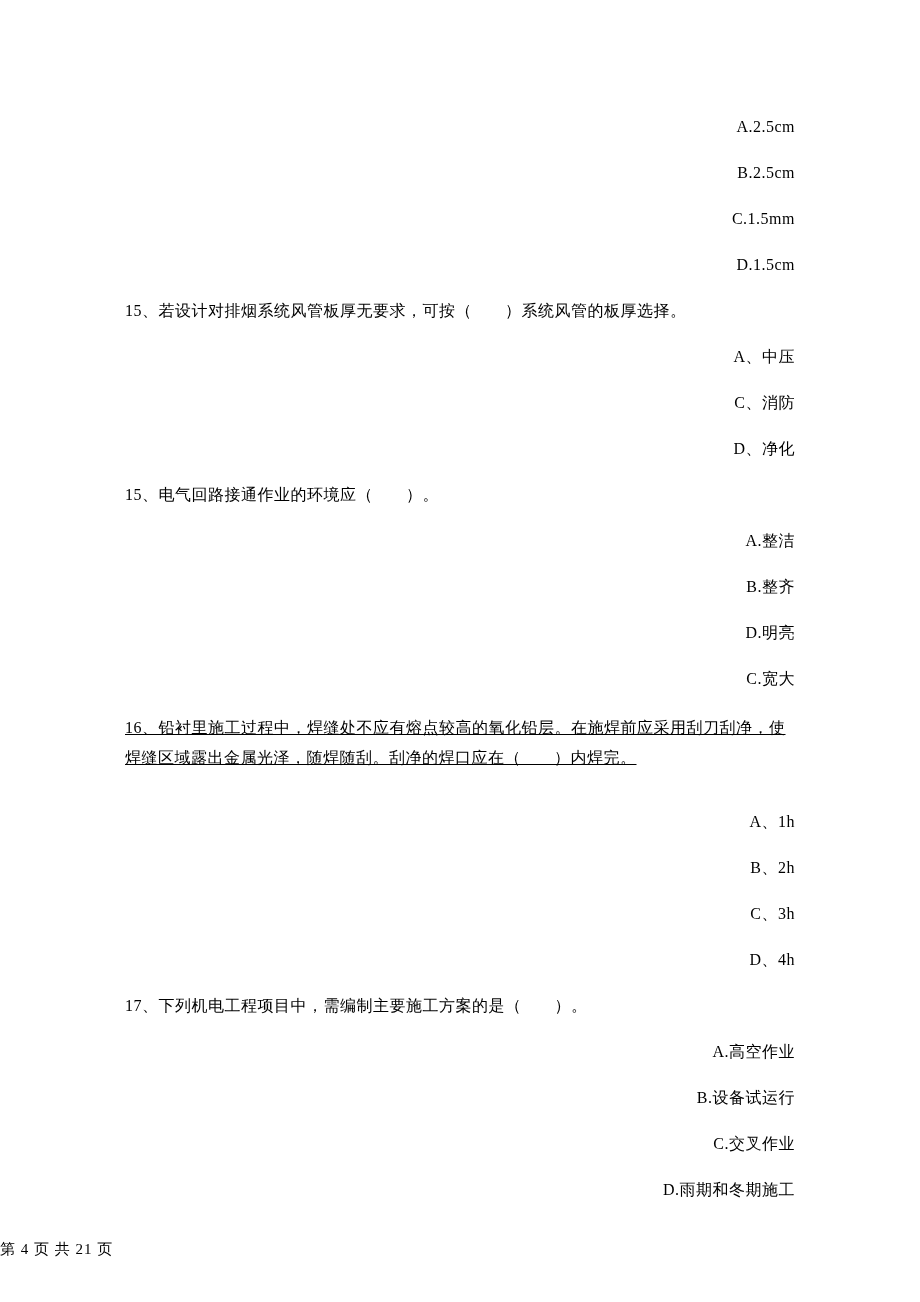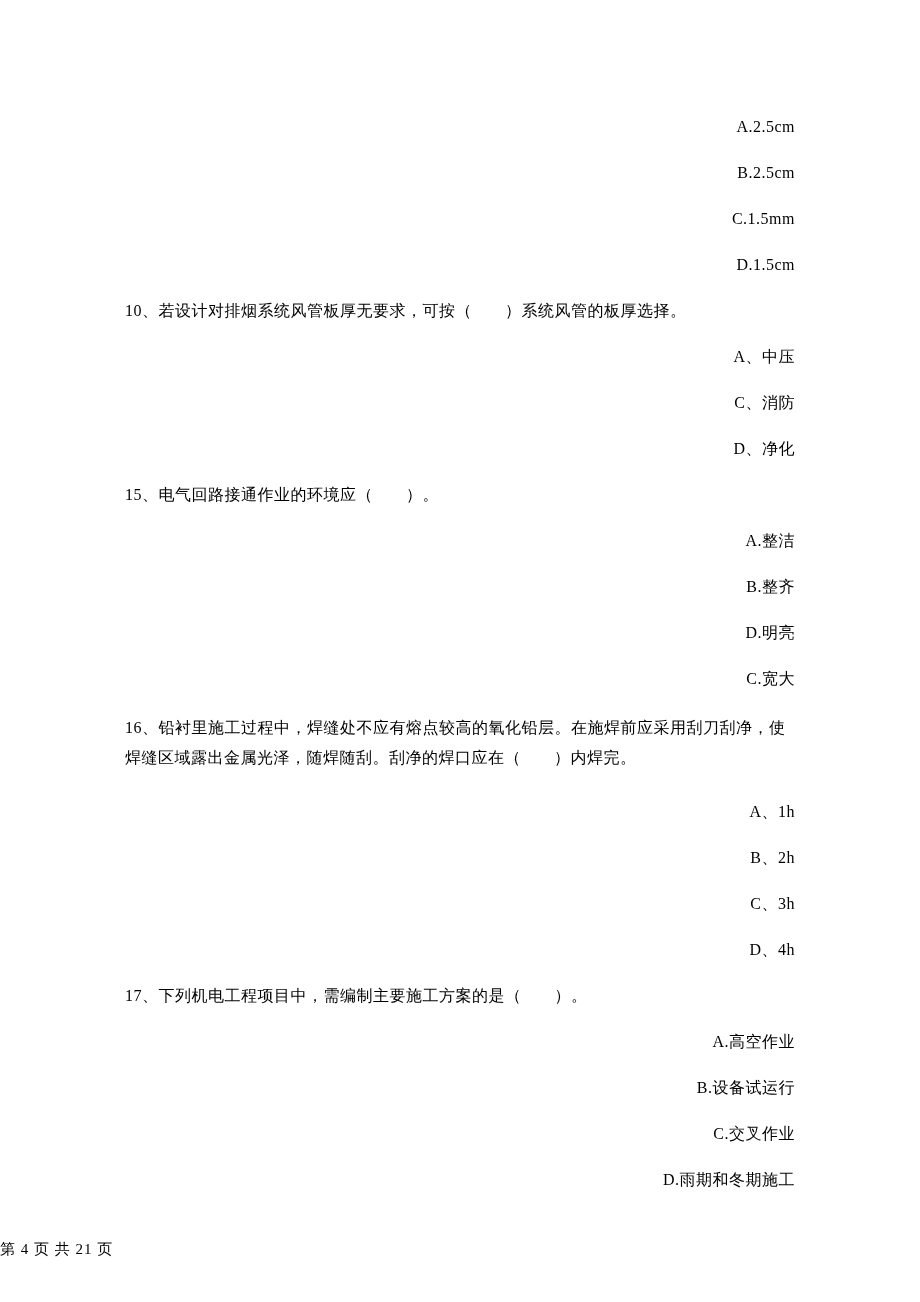--- a/index.html
+++ b/index.html
@@ -27,24 +27,25 @@
     .option-line {
       margin-bottom: 22px;
       letter-spacing: 0.5px;
     }
     .question-line {
       margin-bottom: 22px;
       margin-top: 8px;
       letter-spacing: 0.5px;
     }
     .question-line-multi {
-      margin-bottom: 26px;
+      margin-bottom: 36px;
       margin-top: 8px;
       letter-spacing: 0.5px;
       line-height: 1.9;
+      text-decoration: underline;
     }
     .footer {
       position: absolute;
       bottom: 42px;
       left: 0;
       width: 100%;
       text-align: left;
       font-size: 15px;
       letter-spacing: 1px;
     }
@@ -54,21 +55,21 @@
 
 <div class="content">
 
   <div class="option-group">
     <div class="option-line">A.2.5cm</div>
     <div class="option-line">B.2.5cm</div>
     <div class="option-line">C.1.5mm</div>
     <div class="option-line">D.1.5cm</div>
   </div>
 
-  <div class="question-line">10、若设计对排烟系统风管板厚无要求，可按（　　）系统风管的板厚选择。</div>
+  <div class="question-line">15、若设计对排烟系统风管板厚无要求，可按（　　）系统风管的板厚选择。</div>
   <div class="option-group">
     <div class="option-line">A、中压</div>
     <div class="option-line">C、消防</div>
     <div class="option-line">D、净化</div>
   </div>
 
   <div class="question-line">15、电气回路接通作业的环境应（　　）。</div>
   <div class="option-group">
     <div class="option-line">A.整洁</div>
     <div class="option-line">B.整齐</div>

